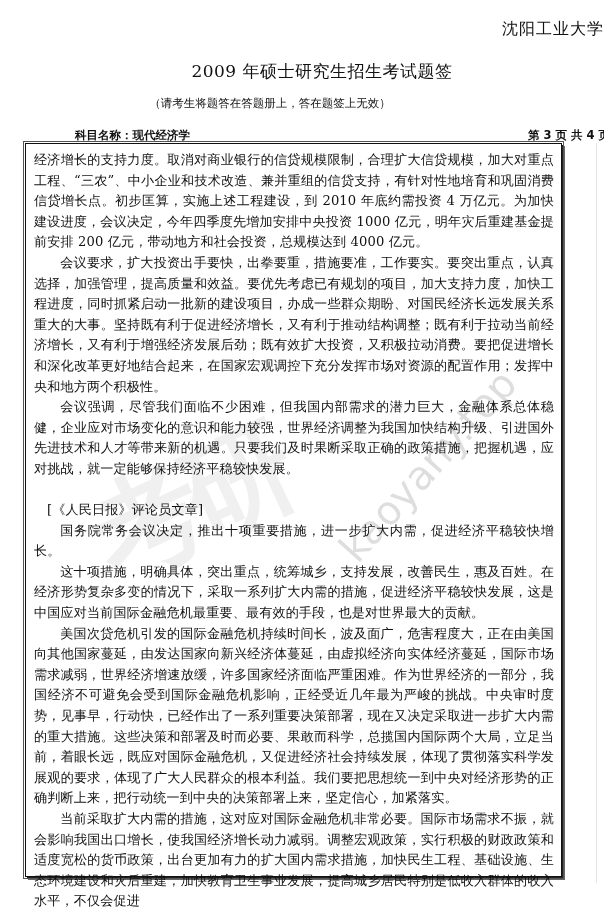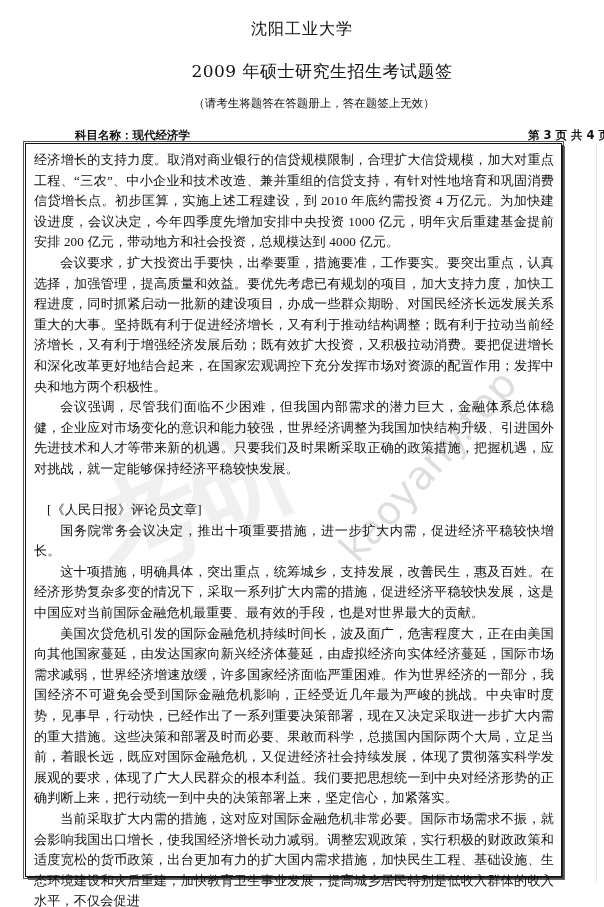--- a/index.html
+++ b/index.html
@@ -2,44 +2,43 @@
 <html><head>
 <meta charset="utf-8">
 <style>
   html, body { margin:0; padding:0; background:#ffffff; }
   body {
     width:604px; height:907px; position:relative; overflow:hidden;
     font-family: "DejaVu Serif", "Liberation Serif", serif;
     color:#111;
   }
   .header-univ {
-    position:absolute; top:19px; left:0; width:604px; text-align:center;
+    position:absolute; top:19px; left:0; width:604px; text-align:right;
     font-size:16px; letter-spacing:1px;
   }
   .header-title {
     position:absolute; top:60px; left:0; width:604px; text-align:center;
     font-size:17px; letter-spacing:0.5px;padding-left:20px;
   }
   .header-note {
     position:absolute; top:96px; left:0; width:540px; text-align:center;
     font-size:11.5px;
-    padding-left:44px;
   }
   .subject-row {
     position:absolute; top:128px; left:27px; width:535px;
     display:flex; justify-content:space-between;
     font-family:"DejaVu Sans","Liberation Sans",sans-serif; font-weight:bold;
     font-size:11.5px;
     margin-left:48px;
   }
   .content-box {
     position:absolute; top:143px; left:25px; width:535px; height:732px;
     border:1px solid #111;
     box-shadow: 2px 2px 0 #222, 3px 3px 0 #666;
-    outline:1px solid #555; outline-offset:1px;font-family:Liberation Serif, serif;
+    outline:1px solid #555; outline-offset:1px;
   }
   .content-inner {
     position:absolute; top:6px; left:8px; width:520px;
     font-size:13.1px; line-height:20.6px; text-align:justify;
     letter-spacing:0.15px;
   }
   .content-inner p { margin:0; }
   .para-indent { text-indent:2em; }
   .spacer { height:20.6px; }
   .source-line { padding-left:2em; }

